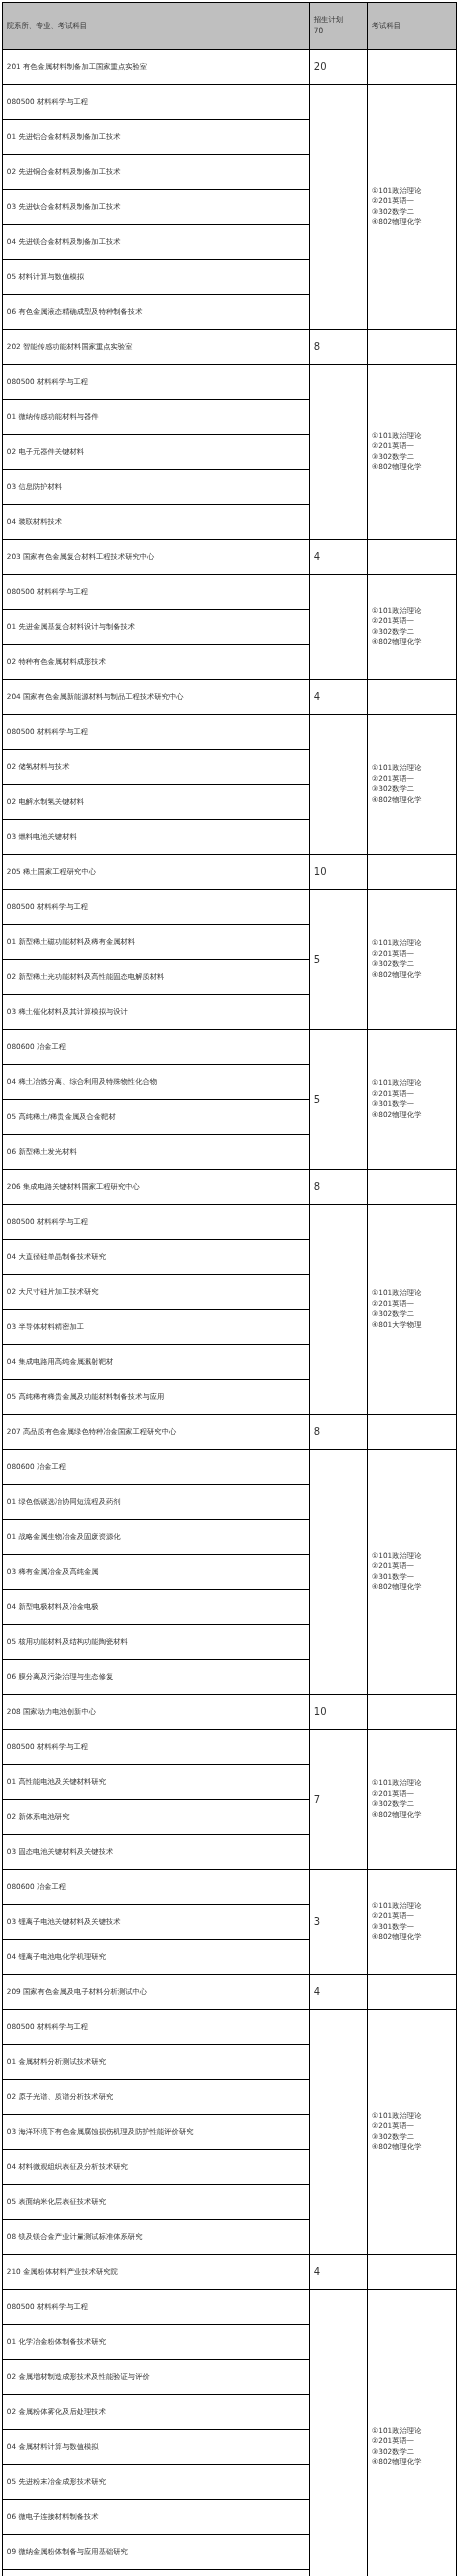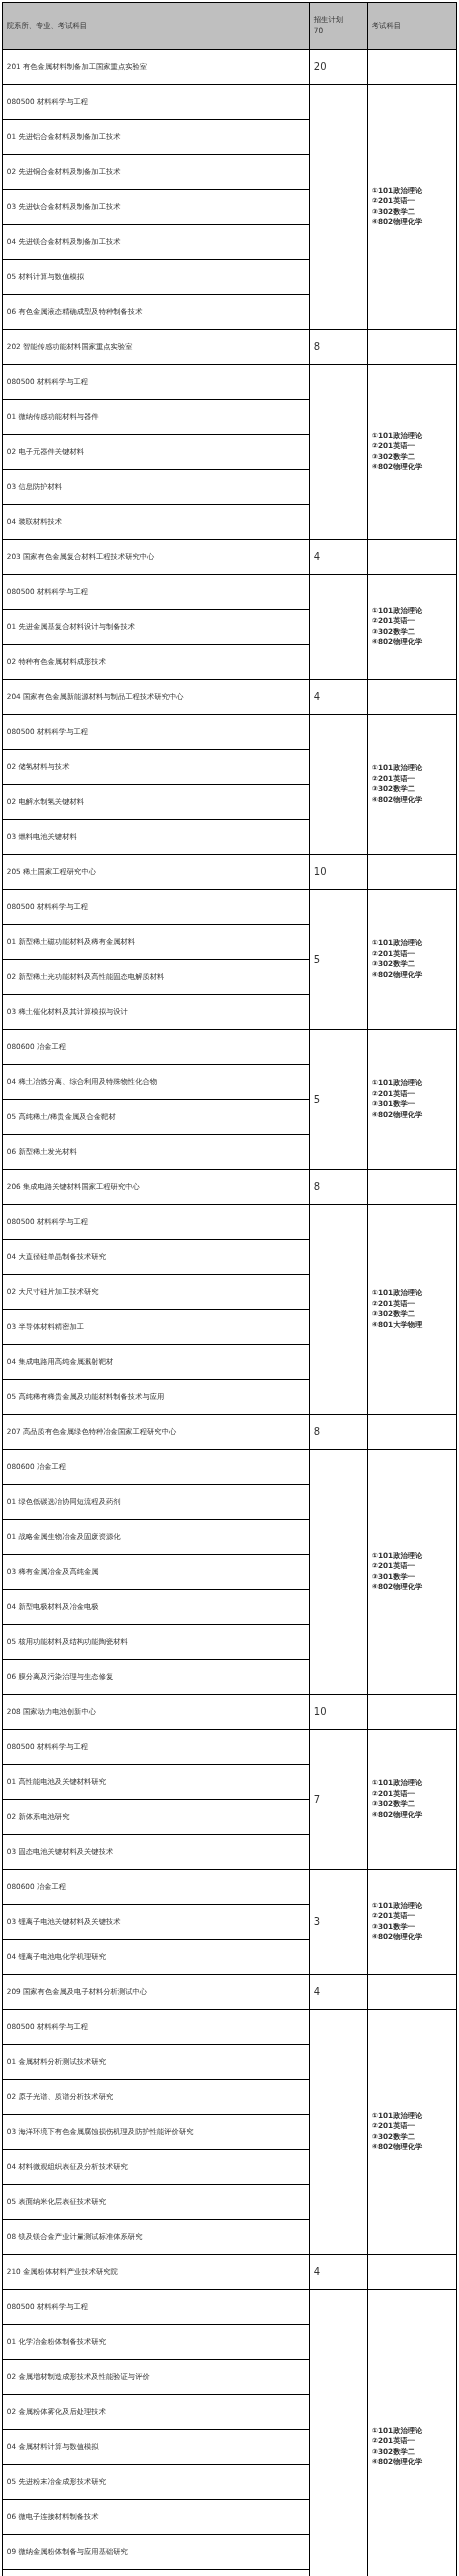--- a/index.html
+++ b/index.html
@@ -20,21 +20,21 @@
     text-align: left; font-weight: normal;
     vertical-align: middle;
     white-space: nowrap;
   }
   table.plan thead th {
     background: #bfbfbf; height: 46px;
   }
   table.plan thead th.plan-h { line-height: 10.4px; }
   table.plan tbody td { height: 34px; }
   td.subjects { line-height: 10.4px; font-size: 7.3px; }
-  td.subjects div { white-space: nowrap; font-weight: bold; }
+  td.subjects div { white-space: nowrap; }
   td.plan-num { font-size: 10px; }
 </style>
 </head>
 <body>
 
 <table class="plan">
   <colgroup>
       <col class="c1">
       <col class="c2">
       <col class="c3">

